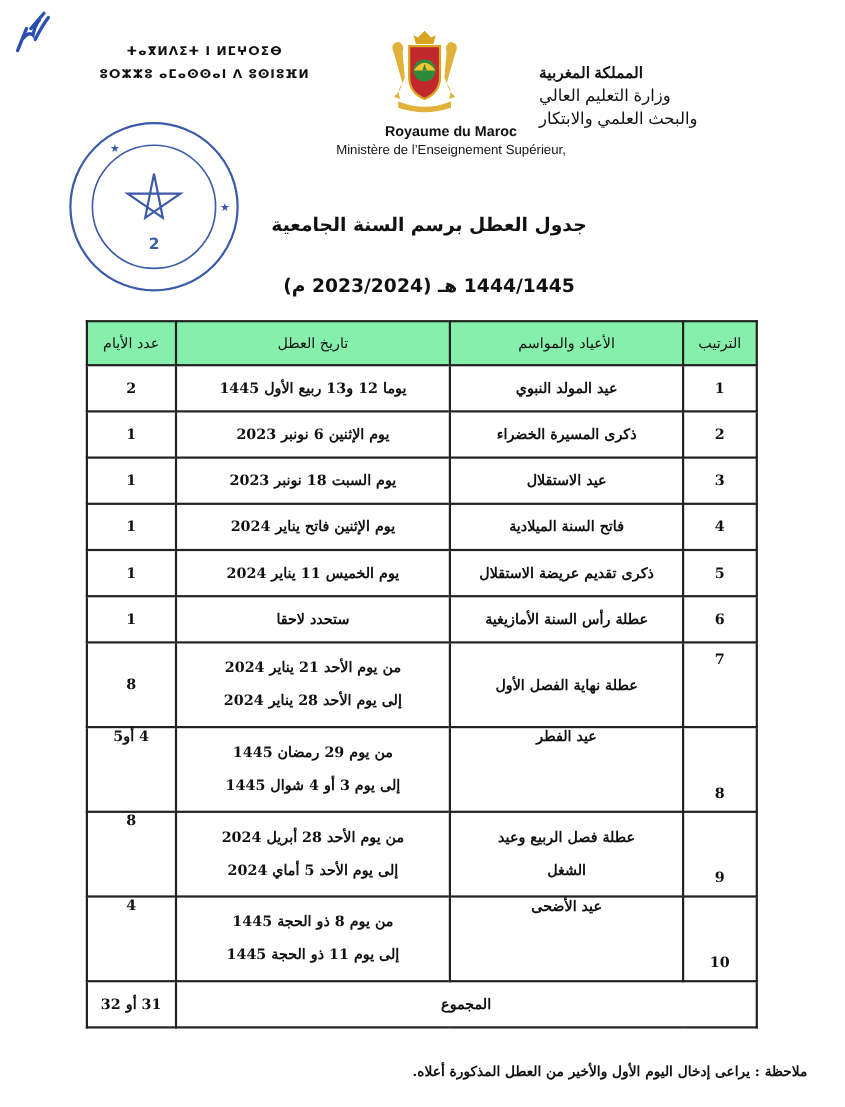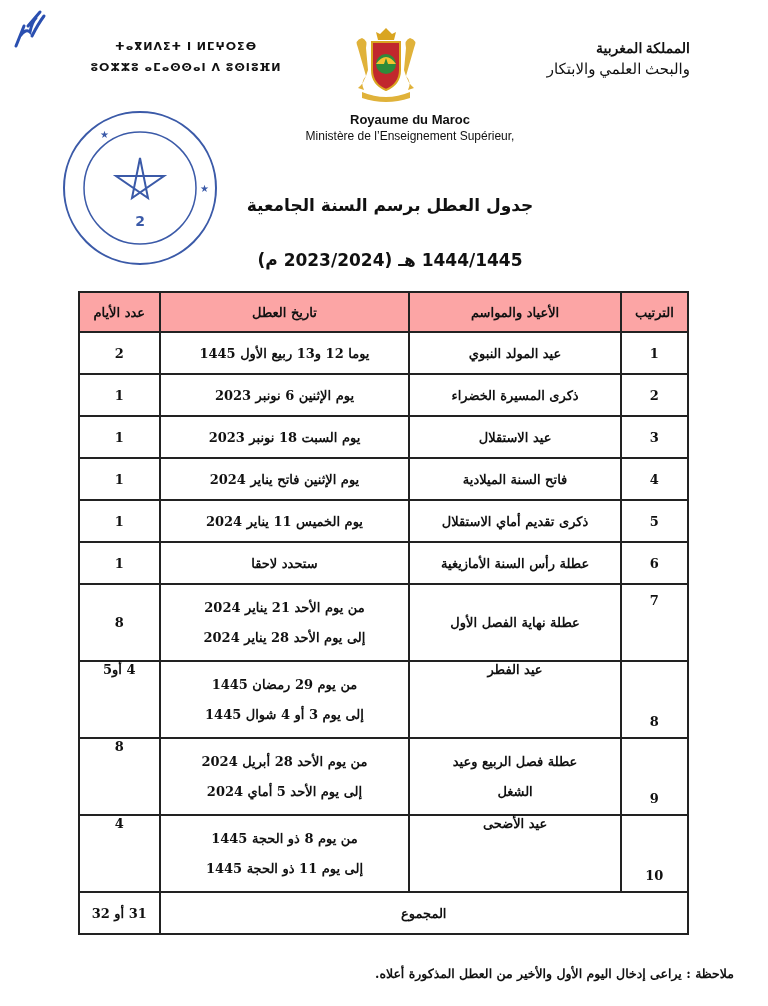--- a/index.html
+++ b/index.html
@@ -1,31 +1,31 @@
 <!DOCTYPE html>
 <html><head>
 <meta charset="utf-8">
 <style>
   html, body { margin:0; padding:0; }
   body { width:768px; height:1006px; background:#ffffff; position:relative; overflow:hidden; font-family:"DejaVu Sans", sans-serif; color:#111; }
   .abs { position:absolute; }
   .signature { left:10px; top:6px; width:40px; height:46px; }
   .tifinagh { left:50px; top:36px; width:200px; text-align:center; font-size:11px; font-weight:bold; line-height:21px; color:#111; letter-spacing:1px;margin-left:36px; }
-  .ar-header { right:78px; top:38px; width:200px; text-align:right; direction:rtl; font-family:Liberation Serif, serif; line-height:21px; }
+  .ar-header { right:78px; top:56px; width:200px; text-align:left; direction:rtl; font-family:Liberation Sans, sans-serif; line-height:21px; }
   .ar-header .l1 { font-size:14px; font-weight:bold; }
   .ar-header .l2, .ar-header .l3 { font-size:15px; }
   .emblem { left:350px; top:26px; width:72px; height:82px; }
   .fr-header { left:220px; top:112px; width:380px; text-align:center; font-family:"Liberation Sans", sans-serif; font-size:12px; line-height:16px; }
   .fr-header .royaume { font-weight:bold; font-size:13px; }
   .stamp { left:60px; top:108px; width:160px; height:160px; }
   .title { left:200px; top:195px; width:380px; text-align:center; direction:rtl; font-size:17px; font-weight:bold; }
   .subtitle { left:200px; top:238px; width:380px; text-align:center; direction:rtl; font-size:17px; font-weight:bold;margin-top:12px; }
   table.holidays { position:absolute; left:78px; top:291px; width:611px; border-collapse:collapse; direction:rtl; font-family:"DejaVu Serif", serif; }
   table.holidays td, table.holidays th { border:2px solid #222; font-size:13px; font-weight:bold; text-align:center; }
-  table.holidays th { background:#fca5a5; height:36px; font-weight:bold; font-size:13px; }
+  table.holidays th { background:#86efac; height:36px; font-weight:normal; font-size:13px; }
   .c-rank { width:64px; }
   .c-name { width:212px; }
   .c-date { width:252px; }
   .c-days { width:78px; }
   tr.single td { height:38px; }
   tr.double td { height:66px; }
   tr.total td { height:38px;border-radius:17px; }
   .dl { line-height:30px; }
   .rank-bottom { vertical-align:bottom; padding-bottom:8px; }
   .rank-top { vertical-align:top; padding-top:8px; }
@@ -40,20 +40,21 @@
   <path d="M6 40 L14 20 M10 30 Q16 22 20 26 Q22 16 26 12 M22 30 Q28 18 34 10 M18 20 L30 6" stroke="#2a4fb0" stroke-width="3" fill="none" stroke-linecap="round"></path>
 </svg>
 
 <div class="abs tifinagh">
   <div>ⵜⴰⴳⵍⴷⵉⵜ ⵏ ⵍⵎⵖⵔⵉⴱ</div>
   <div>ⵓⵔⵣⵣⵓ ⴰⵎⴰⵙⵙⴰⵏ ⴷ ⵓⵙⵏⵓⴼⵍ</div>
 </div>
 
 <div class="abs ar-header">
   <div class="l1">المملكة المغربية</div>
+  <div class="l2">وزارة التعليم العالي</div>
   <div class="l3">والبحث العلمي والابتكار</div>
 </div>
 
 <svg class="abs emblem" viewBox="0 0 72 82">
   <path d="M30 8 L36 2 L42 8 L46 6 L44 14 L28 14 L26 6 Z" fill="#d9a520"></path>
   <path d="M8 22 Q4 14 12 12 Q18 14 16 22 L18 44 Q14 58 8 62 L14 64 Q10 56 16 50 Z" fill="#e0b23a"></path>
   <path d="M64 22 Q68 14 60 12 Q54 14 56 22 L54 44 Q58 58 64 62 L58 64 Q62 56 56 50 Z" fill="#e0b23a"></path>
   <path d="M22 16 L50 16 L50 44 Q50 58 36 64 Q22 58 22 44 Z" fill="#c1272d" stroke="#d9a520" stroke-width="2"></path>
   <circle cx="36" cy="38" r="10" fill="#2e8b3a"></circle>
   <path d="M26 38 Q36 24 46 38" fill="#f4c430"></path>
@@ -105,21 +106,21 @@
     <td>1</td>
   </tr>
   <tr class="single">
     <td>4</td>
     <td>فاتح السنة الميلادية</td>
     <td>يوم الإثنين فاتح يناير 2024</td>
     <td>1</td>
   </tr>
   <tr class="single">
     <td>5</td>
-    <td>ذكرى تقديم أماي الاستقلال</td>
+    <td>ذكرى تقديم عريضة الاستقلال</td>
     <td>يوم الخميس 11 يناير 2024</td>
     <td>1</td>
   </tr>
   <tr class="single">
     <td>6</td>
     <td>عطلة رأس السنة الأمازيغية</td>
     <td>ستحدد لاحقا</td>
     <td>1</td>
   </tr>
   <tr class="double">

